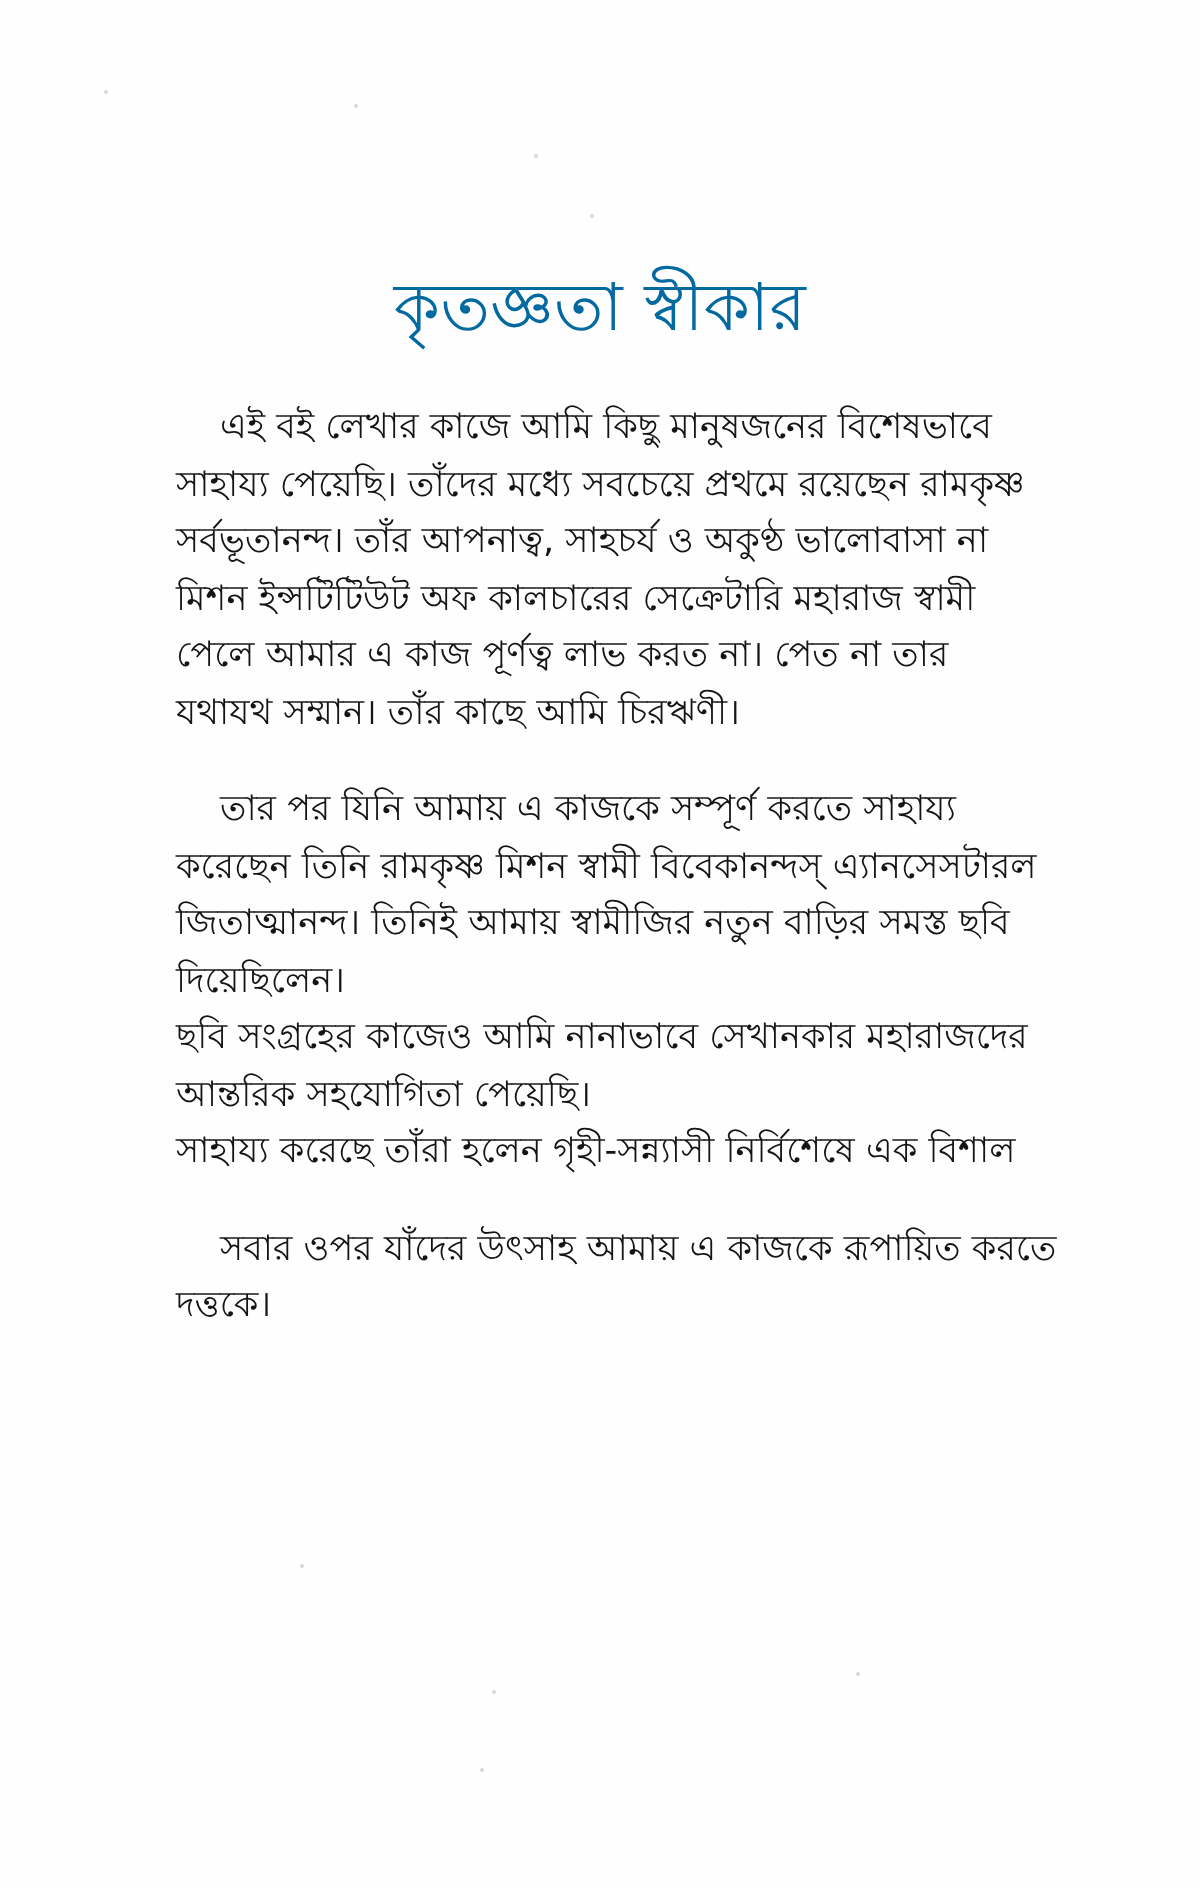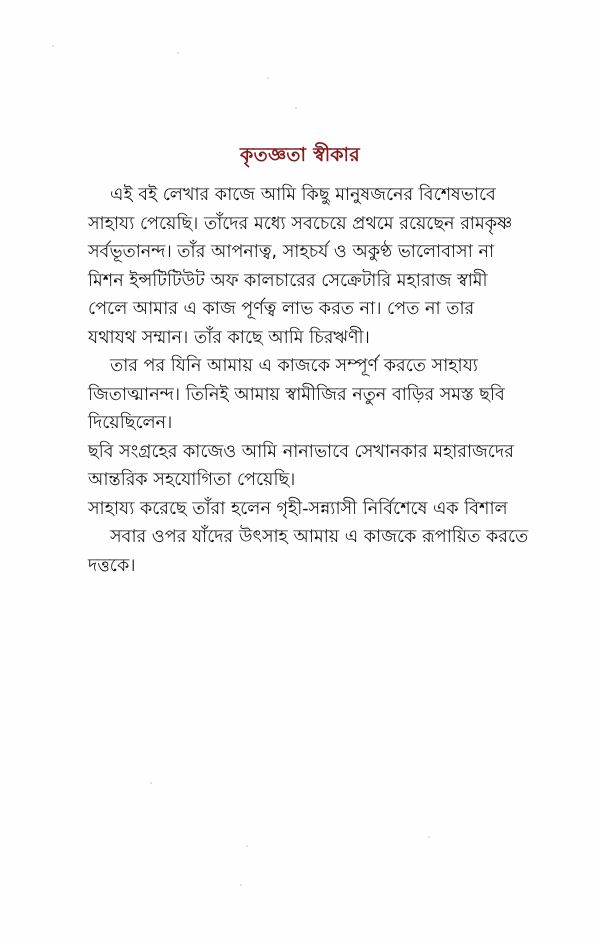--- a/index.html
+++ b/index.html
@@ -22,42 +22,43 @@
       width: 600px;
       height: 944px;
       background: #fefefe;
     }
     .heading {
       position: absolute;
       left: 0;
       width: 600px;
       top: 136px;
       text-align: center;
-      font-size: 19px;
-      font-weight: bold;
+      font-size: 33px;
+      font-weight: normal;
       letter-spacing: 0.2px;
       line-height: 36px;
-      color: #7f1d1d;
+      color: #0369a1;
     }
     .body-text {
       position: absolute;
       left: 88px;
       top: 180px;
       width: 440px;
     }
     .line {
       display: block;
       height: 28.5px;
       line-height: 28.5px;
       font-size: 17.6px;
       white-space: nowrap;
       color: #141414;
     }
     .line.indent {
       padding-left: 22px;
+      margin-top: 20px;
     }
     .speck {
       position: absolute;
       width: 2px;
       height: 2px;
       background: #d8d8d8;
       border-radius: 1px;
     }
   </style>
 </head>
@@ -73,20 +74,21 @@
       <span class="line indent">এই বই লেখার কাজে আমি কিছু মানুষজনের বিশেষভাবে</span>
       <span class="line">সাহায্য পেয়েছি। তাঁদের মধ্যে সবচেয়ে প্রথমে রয়েছেন রামকৃষ্ণ</span>
       <span class="line">সর্বভূতানন্দ। তাঁর আপনাত্ব, সাহচর্য ও অকুণ্ঠ ভালোবাসা না</span>
       <span class="line">মিশন ইন্সটিটিউট অফ কালচারের সেক্রেটারি মহারাজ স্বামী</span>
       <span class="line">পেলে আমার এ কাজ পূর্ণত্ব লাভ করত না। পেত না তার</span>
       <span class="line">যথাযথ সম্মান। তাঁর কাছে আমি চিরঋণী।</span>
     </div>
 
     <div>
       <span class="line indent">তার পর যিনি আমায় এ কাজকে সম্পূর্ণ করতে সাহায্য</span>
+      <span class="line">করেছেন তিনি রামকৃষ্ণ মিশন স্বামী বিবেকানন্দস্ এ্যানসেসটারল</span>
       <span class="line">জিতাত্মানন্দ। তিনিই আমায় স্বামীজির নতুন বাড়ির সমস্ত ছবি</span>
       <span class="line">দিয়েছিলেন।</span>
     </div>
 
     <div>
       <span class="line">ছবি সংগ্রহের কাজেও আমি নানাভাবে সেখানকার মহারাজদের</span>
       <span class="line">আন্তরিক সহযোগিতা পেয়েছি।</span>
     </div>
 
     <div>

